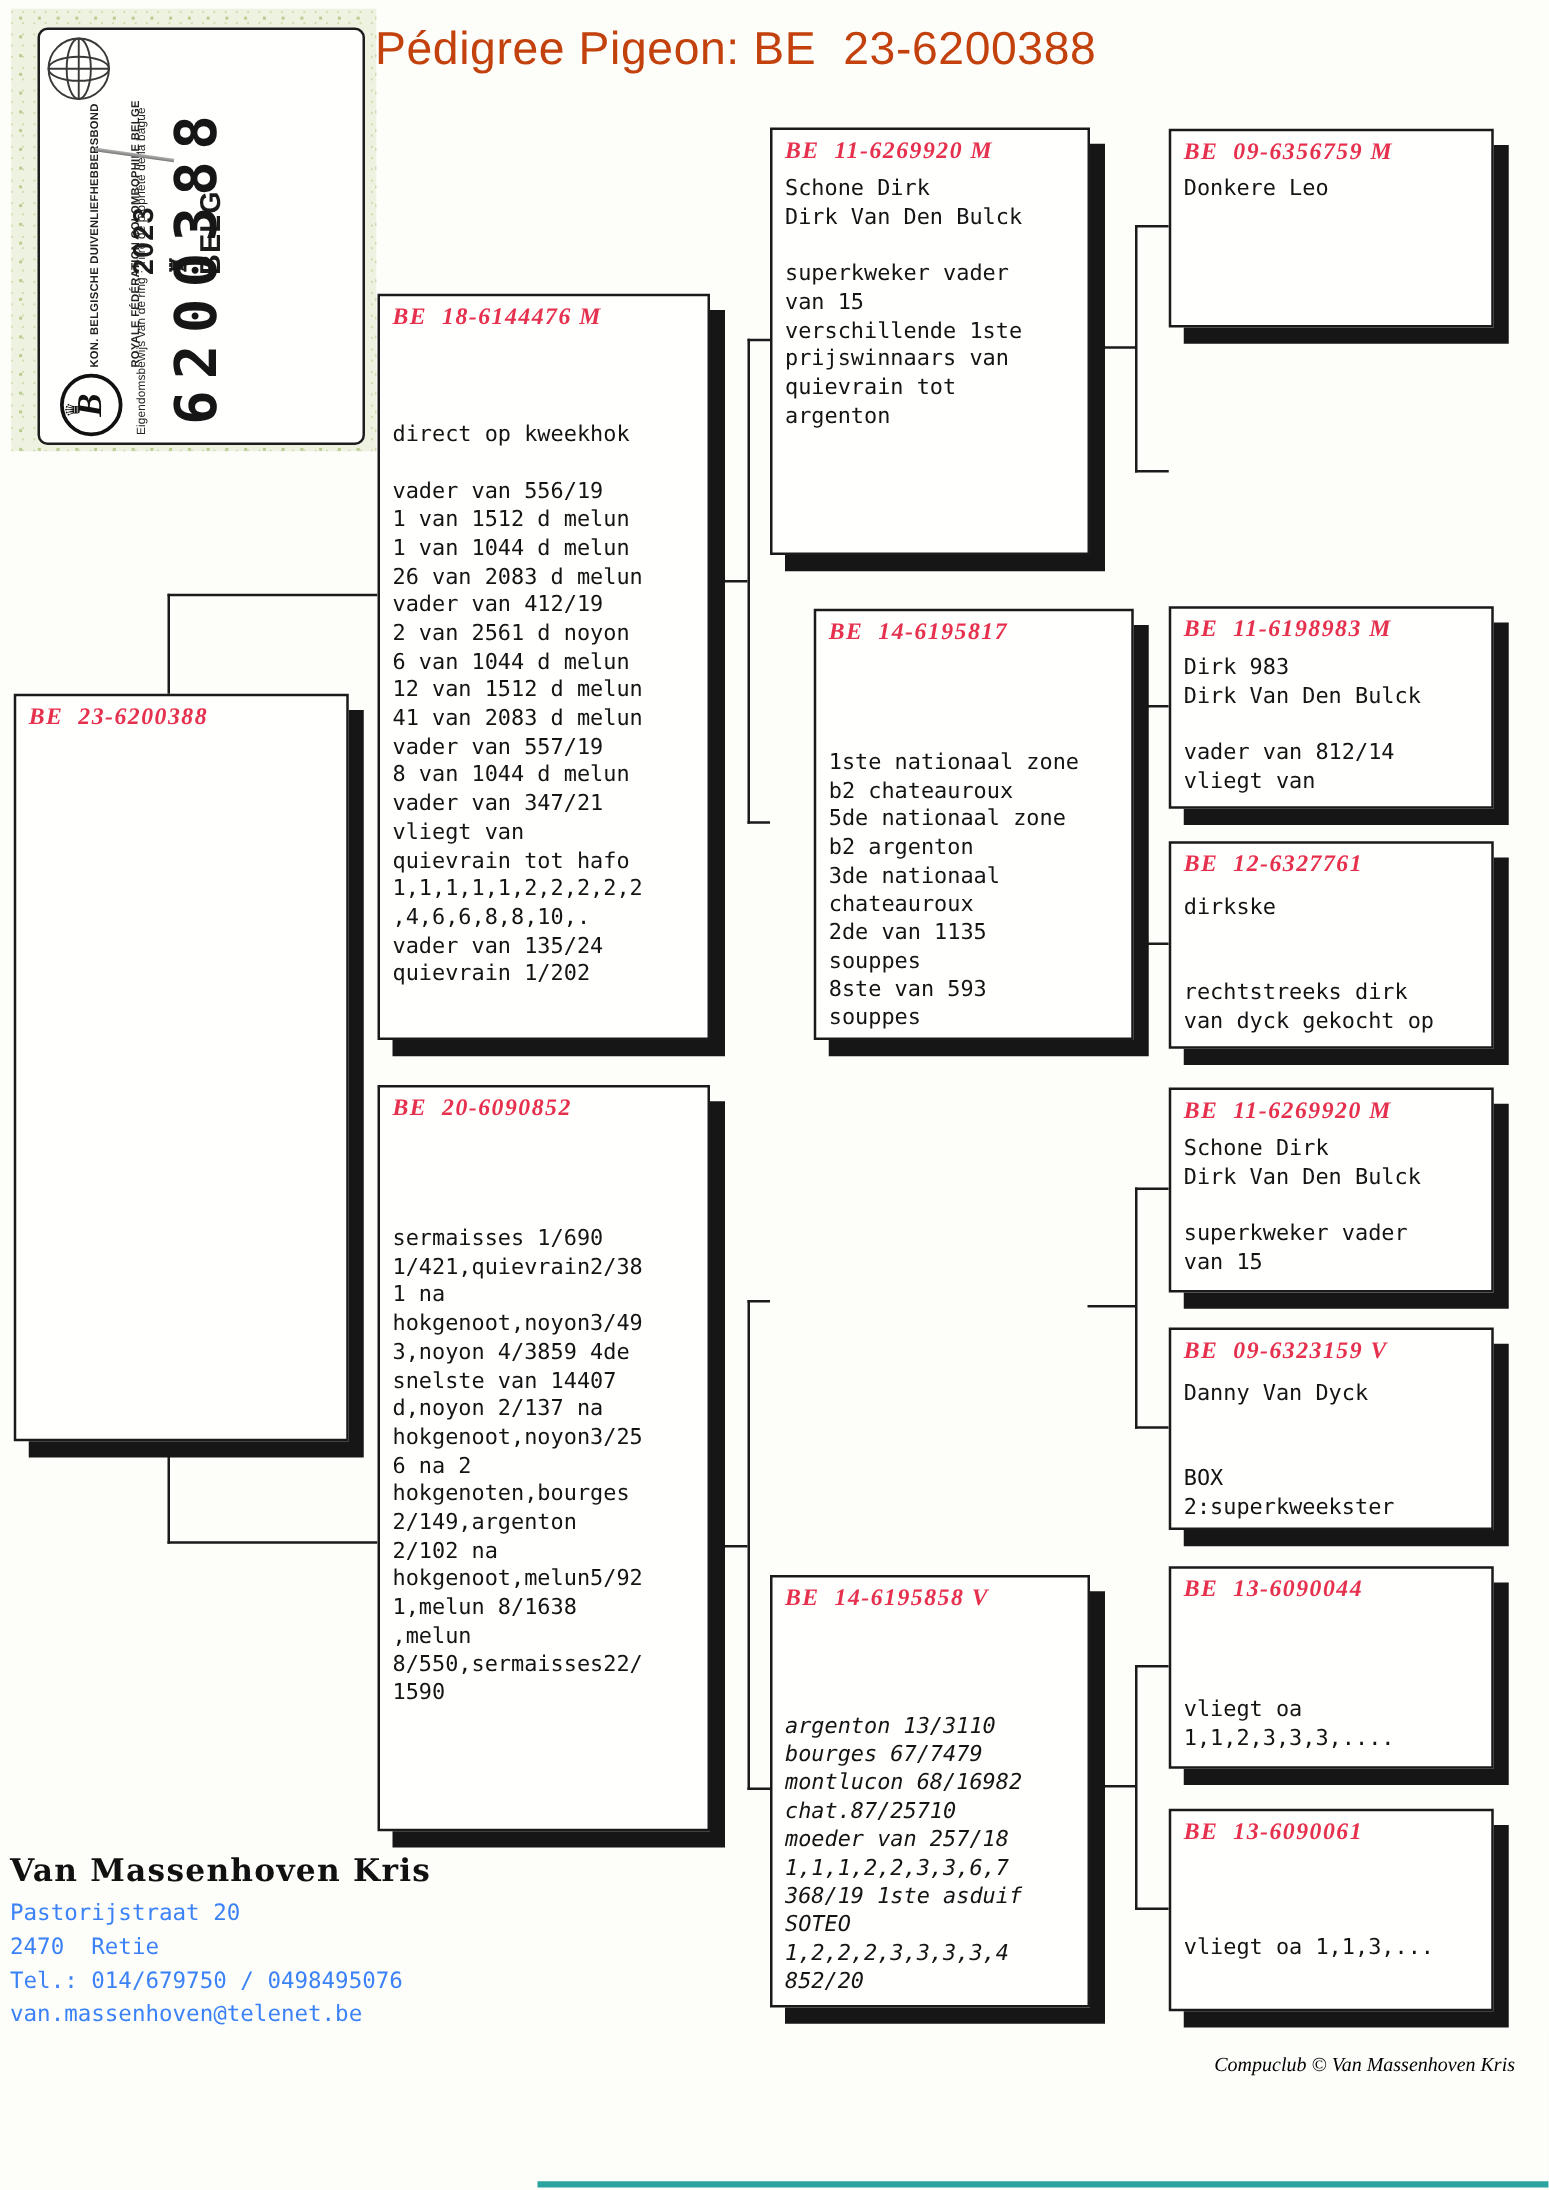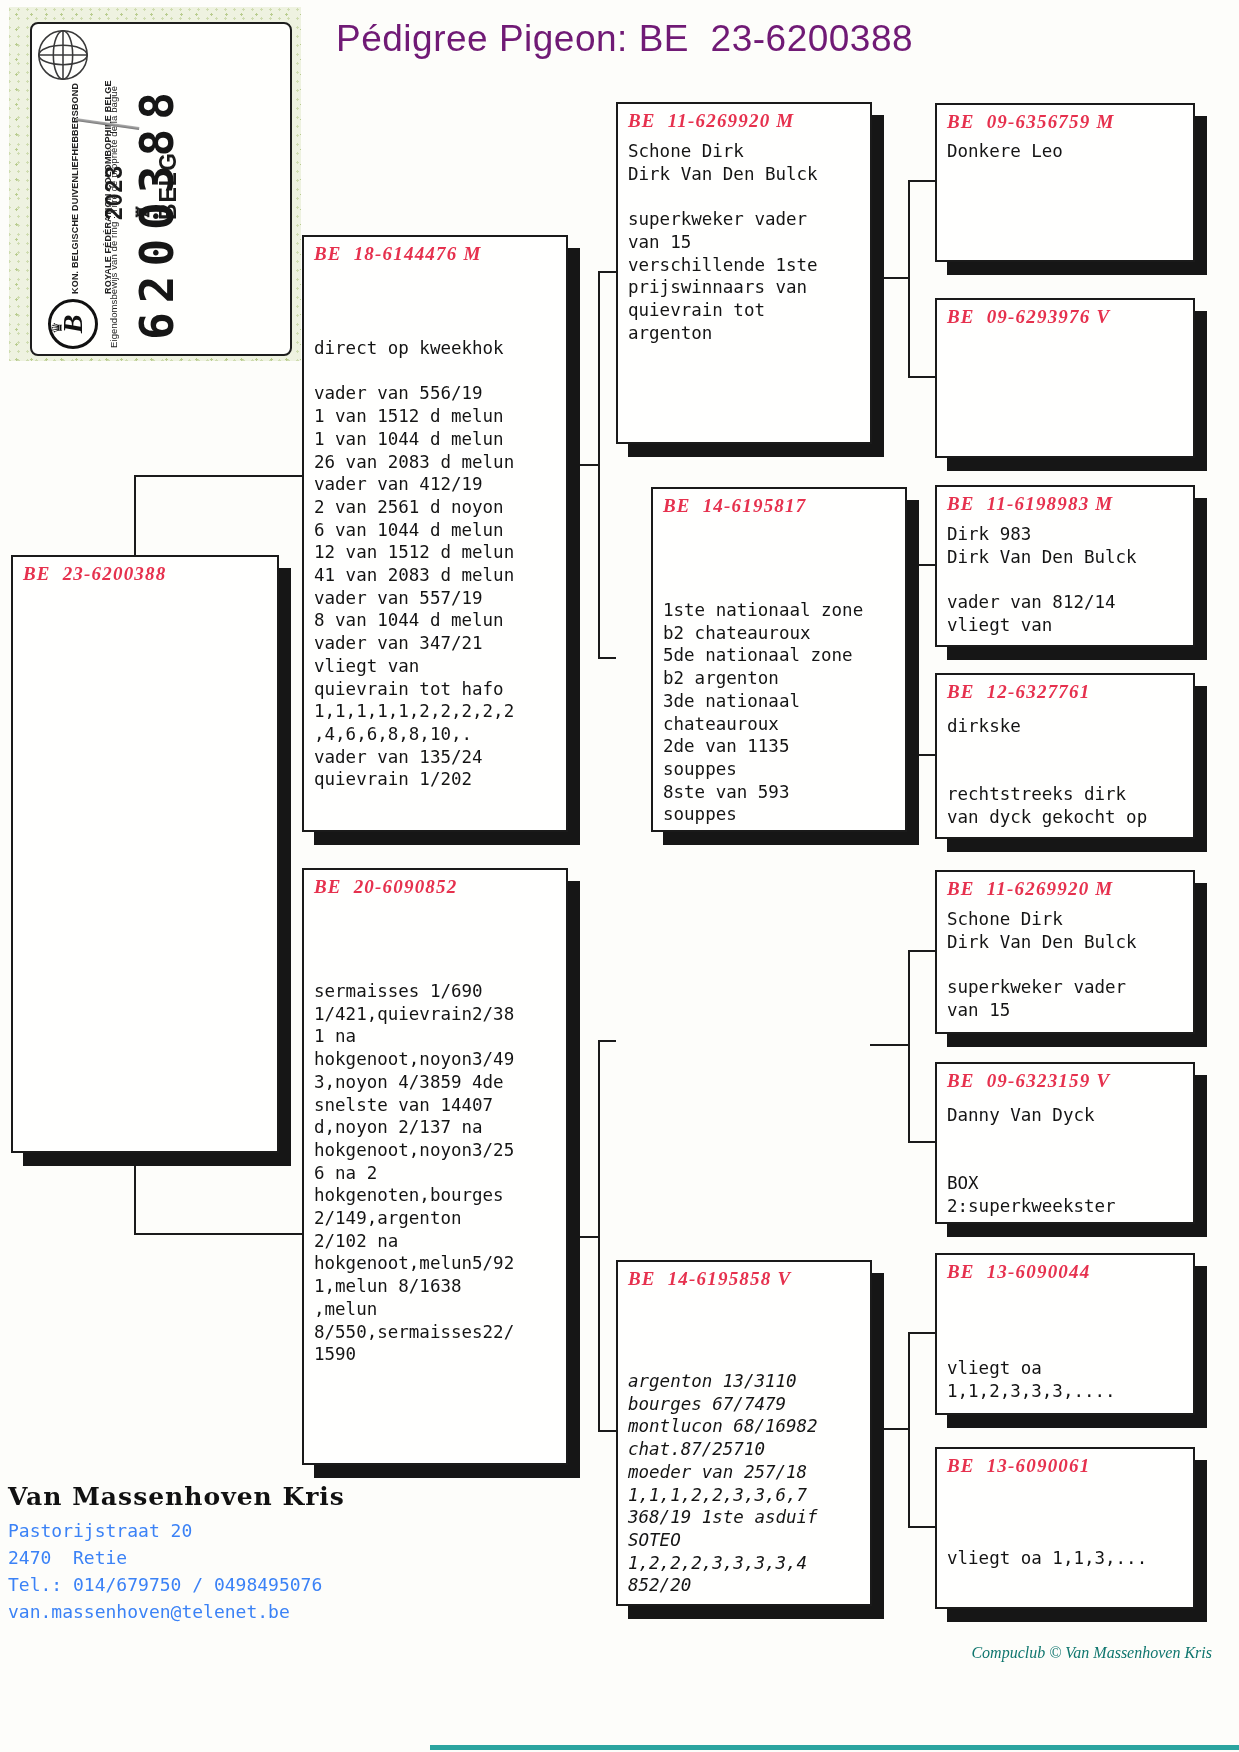--- a/index.html
+++ b/index.html
@@ -1,21 +1,21 @@
 <!DOCTYPE html>
 <html><head>
 <meta charset="utf-8">
 <style>
   html,body{margin:0;padding:0;}
   body{width:1239px;height:1752px;background:#f4f4f0;font-family:"Liberation Sans",sans-serif;}
   #page{position:relative;width:1239px;height:1752px;background:#fdfdfa;overflow:hidden;}
 
   
   .title{position:absolute;left:300px;top:18px;font:400 37px "Liberation Sans",sans-serif;
-         color:#701a75;white-space:pre;letter-spacing:0.5px;margin-left:36px;}
+         color:#c2410c;white-space:pre;letter-spacing:0.5px;}
 
   
   .stamp{position:absolute;left:9px;top:7px;width:292px;height:354px;background-color:#eef2e0;
          background-image:radial-gradient(#b9cc8f 1.2px,transparent 1.4px),
                           radial-gradient(#cfdcb0 1px,transparent 1.2px);
          background-size:15px 15px,9px 9px;background-position:0 0,5px 7px;}
   .stamp-card{position:absolute;left:21px;top:15px;width:258px;height:330px;background:#fffffd;
               border:2px solid #1d1d1d;border-radius:8px;overflow:hidden;}
   .stamp-rot{position:absolute;left:-36px;top:36px;width:330px;height:258px;transform:rotate(-90deg);}
   .b-logo{position:absolute;left:5px;top:16px;width:44px;height:44px;border:3px solid #111;
@@ -45,21 +45,21 @@
   
   .cl{position:absolute;background:#1b1b1b;}
 
   
   .owner-name{position:absolute;left:8px;top:1482px;font:bold 25px "DejaVu Serif",serif;
               color:#111;letter-spacing:1px;white-space:pre;}
   .owner-line{position:absolute;left:8px;font:18px "DejaVu Sans Mono",monospace;color:#3b82f6;white-space:pre;}
 
   
   .credit{position:absolute;left:900px;top:1644px;width:312px;text-align:right;
-          font:italic 16px "Liberation Serif",serif;color:#0f766e;white-space:pre;}
+          font:italic 16px "Liberation Serif",serif;color:#000000;white-space:pre;}
   .scan-line{position:absolute;left:430px;top:1745px;width:809px;height:5px;background:#2ba49f;}
 </style>
 </head>
 <body>
 
 <div id="page">
 
   <div class="stamp">
     <div class="stamp-card">
       <div class="stamp-rot">
@@ -213,24 +213,20 @@
 368/19 1ste asduif
 SOTEO
 1,2,2,2,3,3,3,3,4
 852/20</div>
   </div>
 
   <div class="pbox" style="left:935px;top:103px;width:256px;height:155px;">
     <div class="ring-label">BE  09-6356759 M</div>
     <div class="box-body" style="top:35px;">Donkere Leo</div>
   </div>
-  <div class="pbox" style="left:935px;top:298px;width:256px;height:156px;">
-    <div class="ring-label">BE  09-6293976 V</div>
-    <div class="box-body" style="top:36px;"></div>
-  </div>
   <div class="pbox" style="left:935px;top:485px;width:256px;height:158px;">
     <div class="ring-label">BE  11-6198983 M</div>
     <div class="box-body" style="top:36px;">Dirk 983
 Dirk Van Den Bulck
 
 vader van 812/14
 vliegt van</div>
   </div>
   <div class="pbox" style="left:935px;top:673px;width:256px;height:162px;">
     <div class="ring-label">BE  12-6327761</div>

